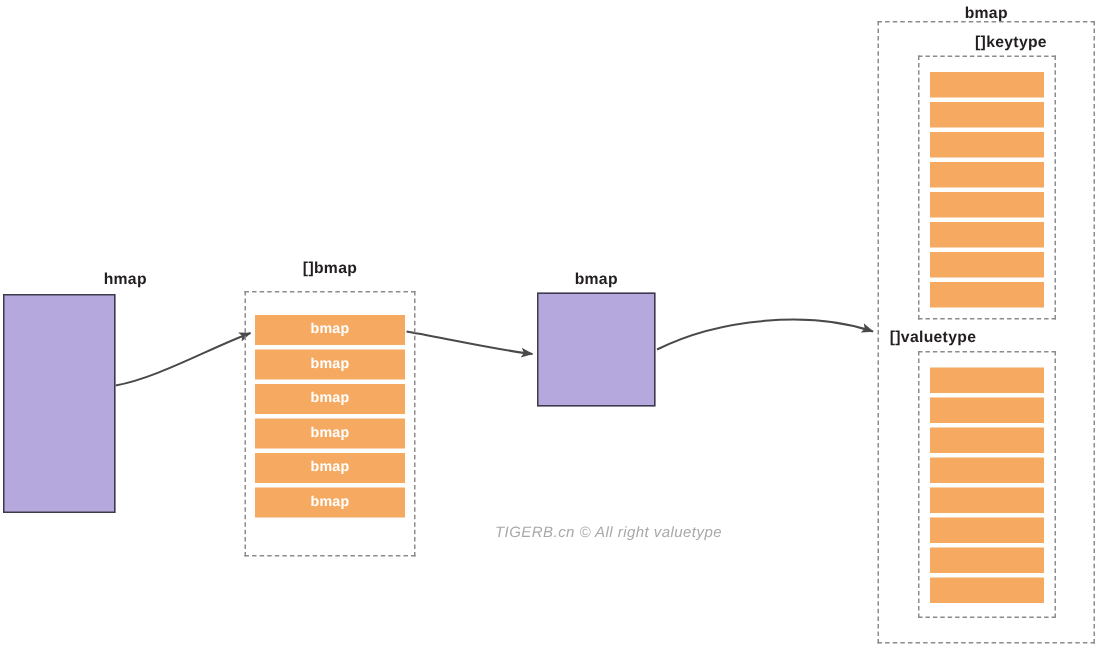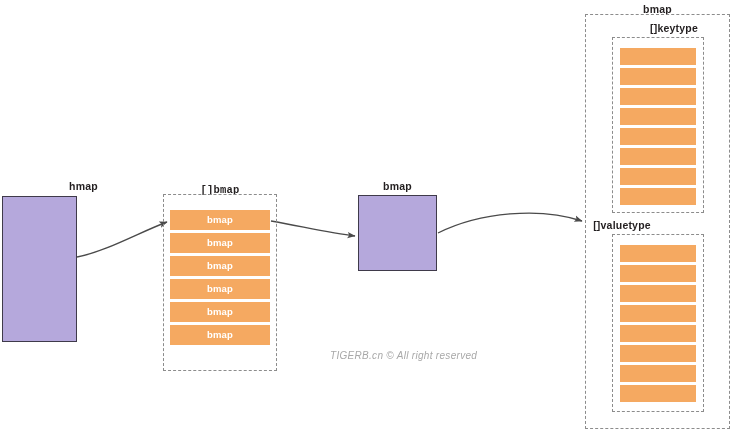--- a/index.html
+++ b/index.html
@@ -86,21 +86,21 @@
       </marker>
     </defs>
     <path d="M77,257 C105,252 140,232 167,222" fill="none" stroke="#4a4a4a" stroke-width="1.35" marker-end="url(#ah)"></path>
     <path d="M271,221 C300,226 330,233 355,236" fill="none" stroke="#4a4a4a" stroke-width="1.35" marker-end="url(#ah)"></path>
     <path d="M438,233 C480,212 540,207 582,221" fill="none" stroke="#4a4a4a" stroke-width="1.35" marker-end="url(#ah)"></path>
   </svg>
 
   <div class="label" style="left:0px; top:180px; width:79px;padding-left:44px;">hmap</div>
   <div class="purple-box" style="left:2px; top:196px; width:75px; height:146px;"></div>
 
-  <div class="label" style="left:163px; top:184px; width:114px;font-family:Liberation Mono, monospace;">[]bmap</div>
+  <div class="label" style="left:163px; top:173px; width:114px;">[]bmap</div>
   <div class="dashed-box" style="left:163px; top:194px; width:114px; height:177px;"></div>
 
   <div style="position:absolute; left:170px; top:210px; width:100px; height:141px;">
     <div class="bar" style="left:0; top:0px;   width:100px; height:20px;">
       <span class="bar-label">bmap</span>
     </div>
     <div class="bar" style="left:0; top:23px;  width:100px; height:20px;">
       <span class="bar-label">bmap</span>
     </div>
     <div class="bar" style="left:0; top:46px;  width:100px; height:20px;">
@@ -174,15 +174,15 @@
       <span class="bar-label"></span>
     </div>
     <div class="bar" style="left:0; top:120px; width:76px; height:17px;">
       <span class="bar-label"></span>
     </div>
     <div class="bar" style="left:0; top:140px; width:76px; height:17px;">
       <span class="bar-label"></span>
     </div>
   </div>
 
-  <div class="watermark" style="left:330px; top:350px;">TIGERB.cn © All right reserved</div>
+  <div class="watermark" style="left:330px; top:350px;">TIGERB.cn © All right valuetype</div>
 
 </div>
 
 </body></html>

